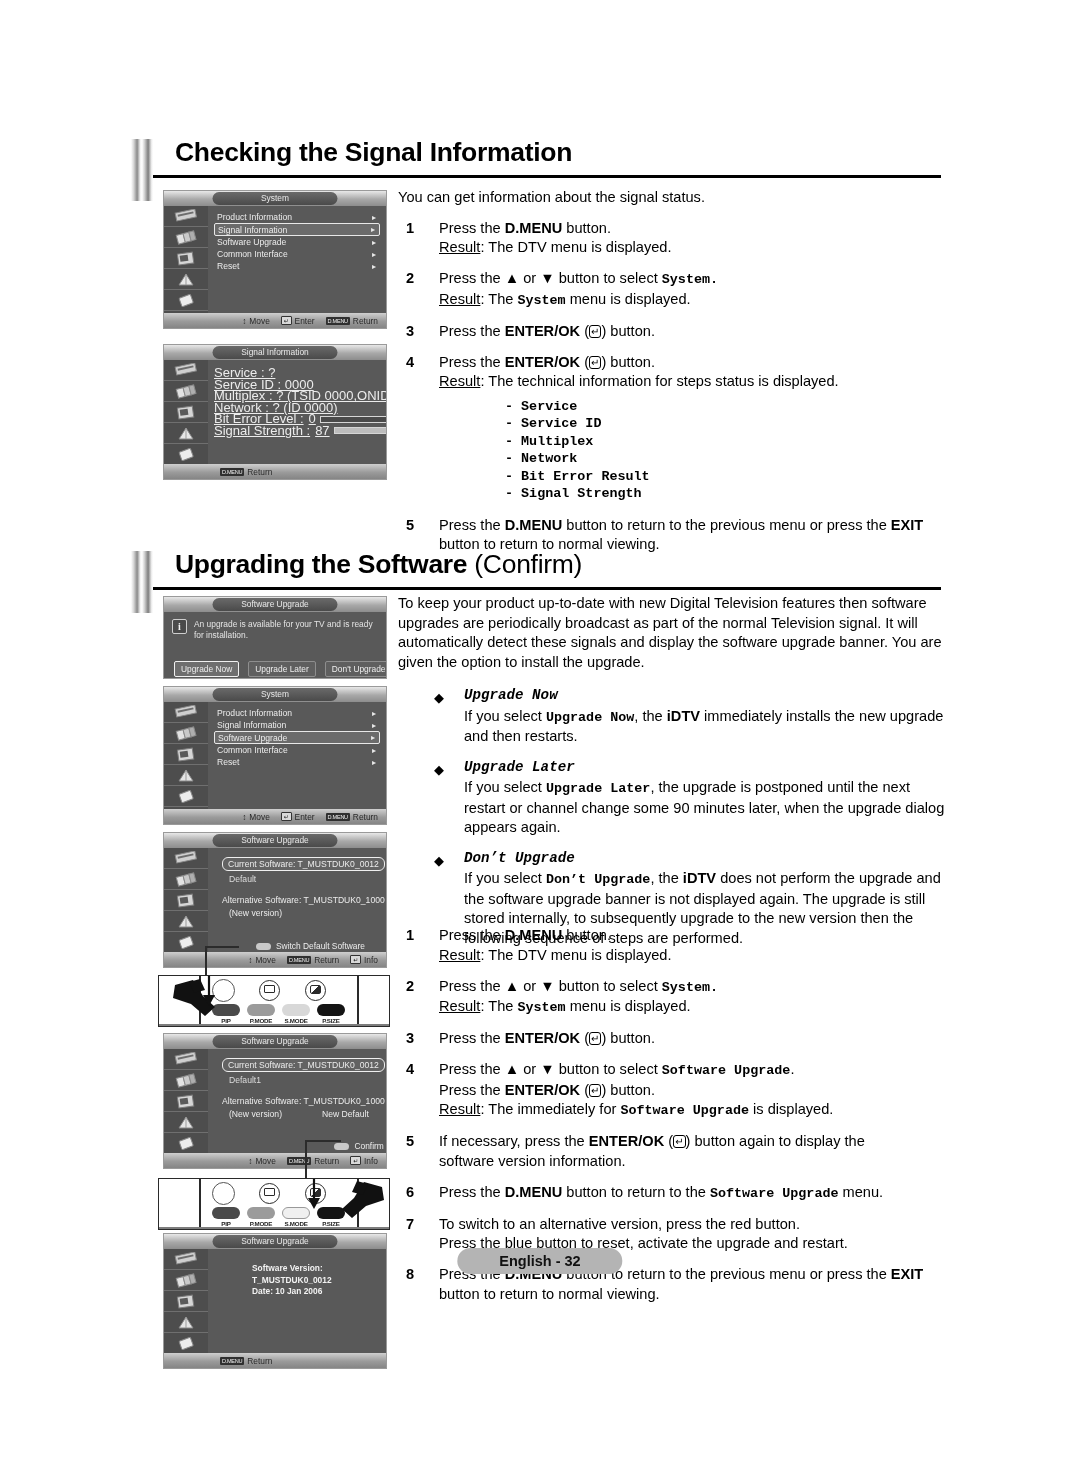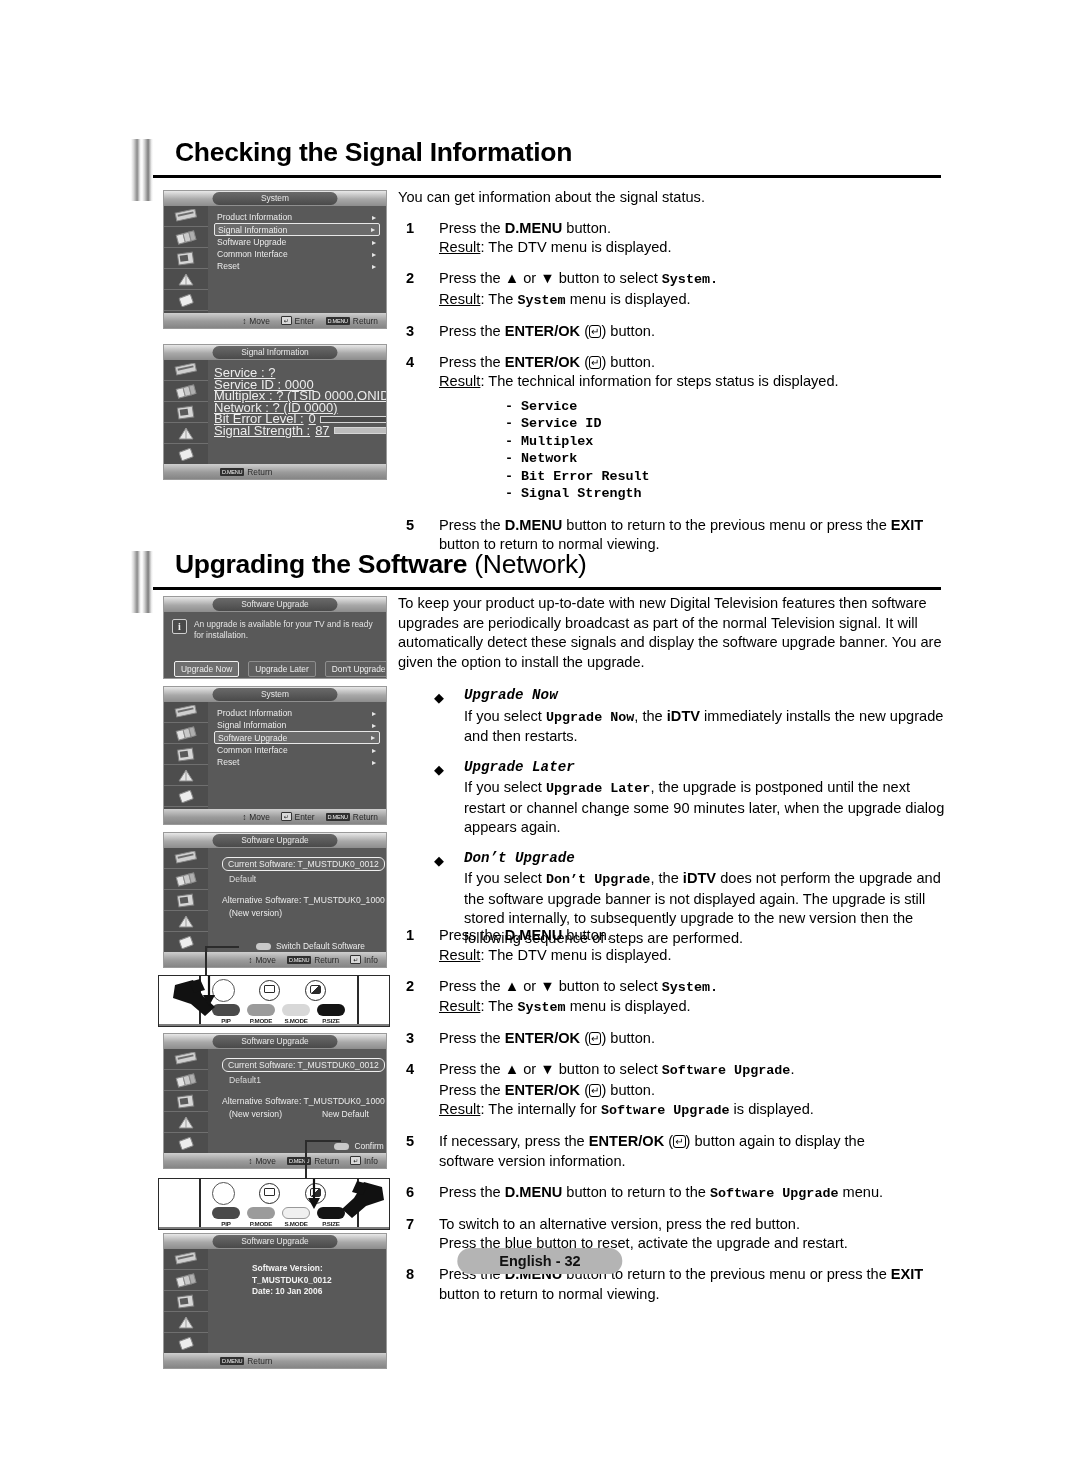--- a/index.html
+++ b/index.html
@@ -381,21 +381,21 @@
     <div class="osd-foot" style="justify-content:flex-start; padding-left:56px;">
       <span class="fi">
           <span class="keycap">D.MENU</span>
           <span>Return</span>
         </span>
     </div>
   </div>
 
   <div class="section-head" style="left:131px; top:551px; width:810px; height:62px;">
     <div class="head-bars"></div>
-    <div class="head-title"><span>Upgrading the Software </span><span class="opt">(Network)</span></div>
+    <div class="head-title"><span>Upgrading the Software </span><span class="opt">(Confirm)</span></div>
     <div class="head-rule" style="width:788px;"></div>
   </div>
 
   <div class="bodytext" style="left:398px; top:594px; width:548px;">
     <p class="intro" style="margin-bottom:14px;">To keep your product up-to-date with new Digital Television features then software upgrades are periodically broadcast as part of the normal Television signal. It will automatically detect these signals and display the software upgrade banner. You are given the option to install the upgrade.</p>
 
     <div class="bullets">
       <div class="bul">
         <span class="dia">◆</span>
         <p class="bt mono-i">Upgrade Now</p>
@@ -432,21 +432,21 @@
 
     <div class="step">
       <span class="num">3</span>
       <p><span>Press the </span><b>ENTER/OK</b> (<span class="enterkey">↵</span><span>) button.</span></p>
     </div>
 
     <div class="step">
       <span class="num">4</span>
       <p><span>Press the </span><span>▲</span><span> or </span><span>▼</span><span> button to select </span><span class="mono">Software Upgrade</span><span>.</span></p>
       <p><span>Press the </span><b>ENTER/OK</b> (<span class="enterkey">↵</span><span>) button.</span></p>
-      <p><u>Result</u><span>: The internally for </span><span class="mono">Software Upgrade</span><span> is displayed.</span></p>
+      <p><u>Result</u><span>: The immediately for </span><span class="mono">Software Upgrade</span><span> is displayed.</span></p>
     </div>
 
     <div class="step">
       <span class="num">5</span>
       <p><span>If necessary, press the </span><b>ENTER/OK</b> (<span class="enterkey">↵</span><span>) button again to display the</span></p>
       <p>software version information.</p>
     </div>
 
     <div class="step">
       <span class="num">6</span>

